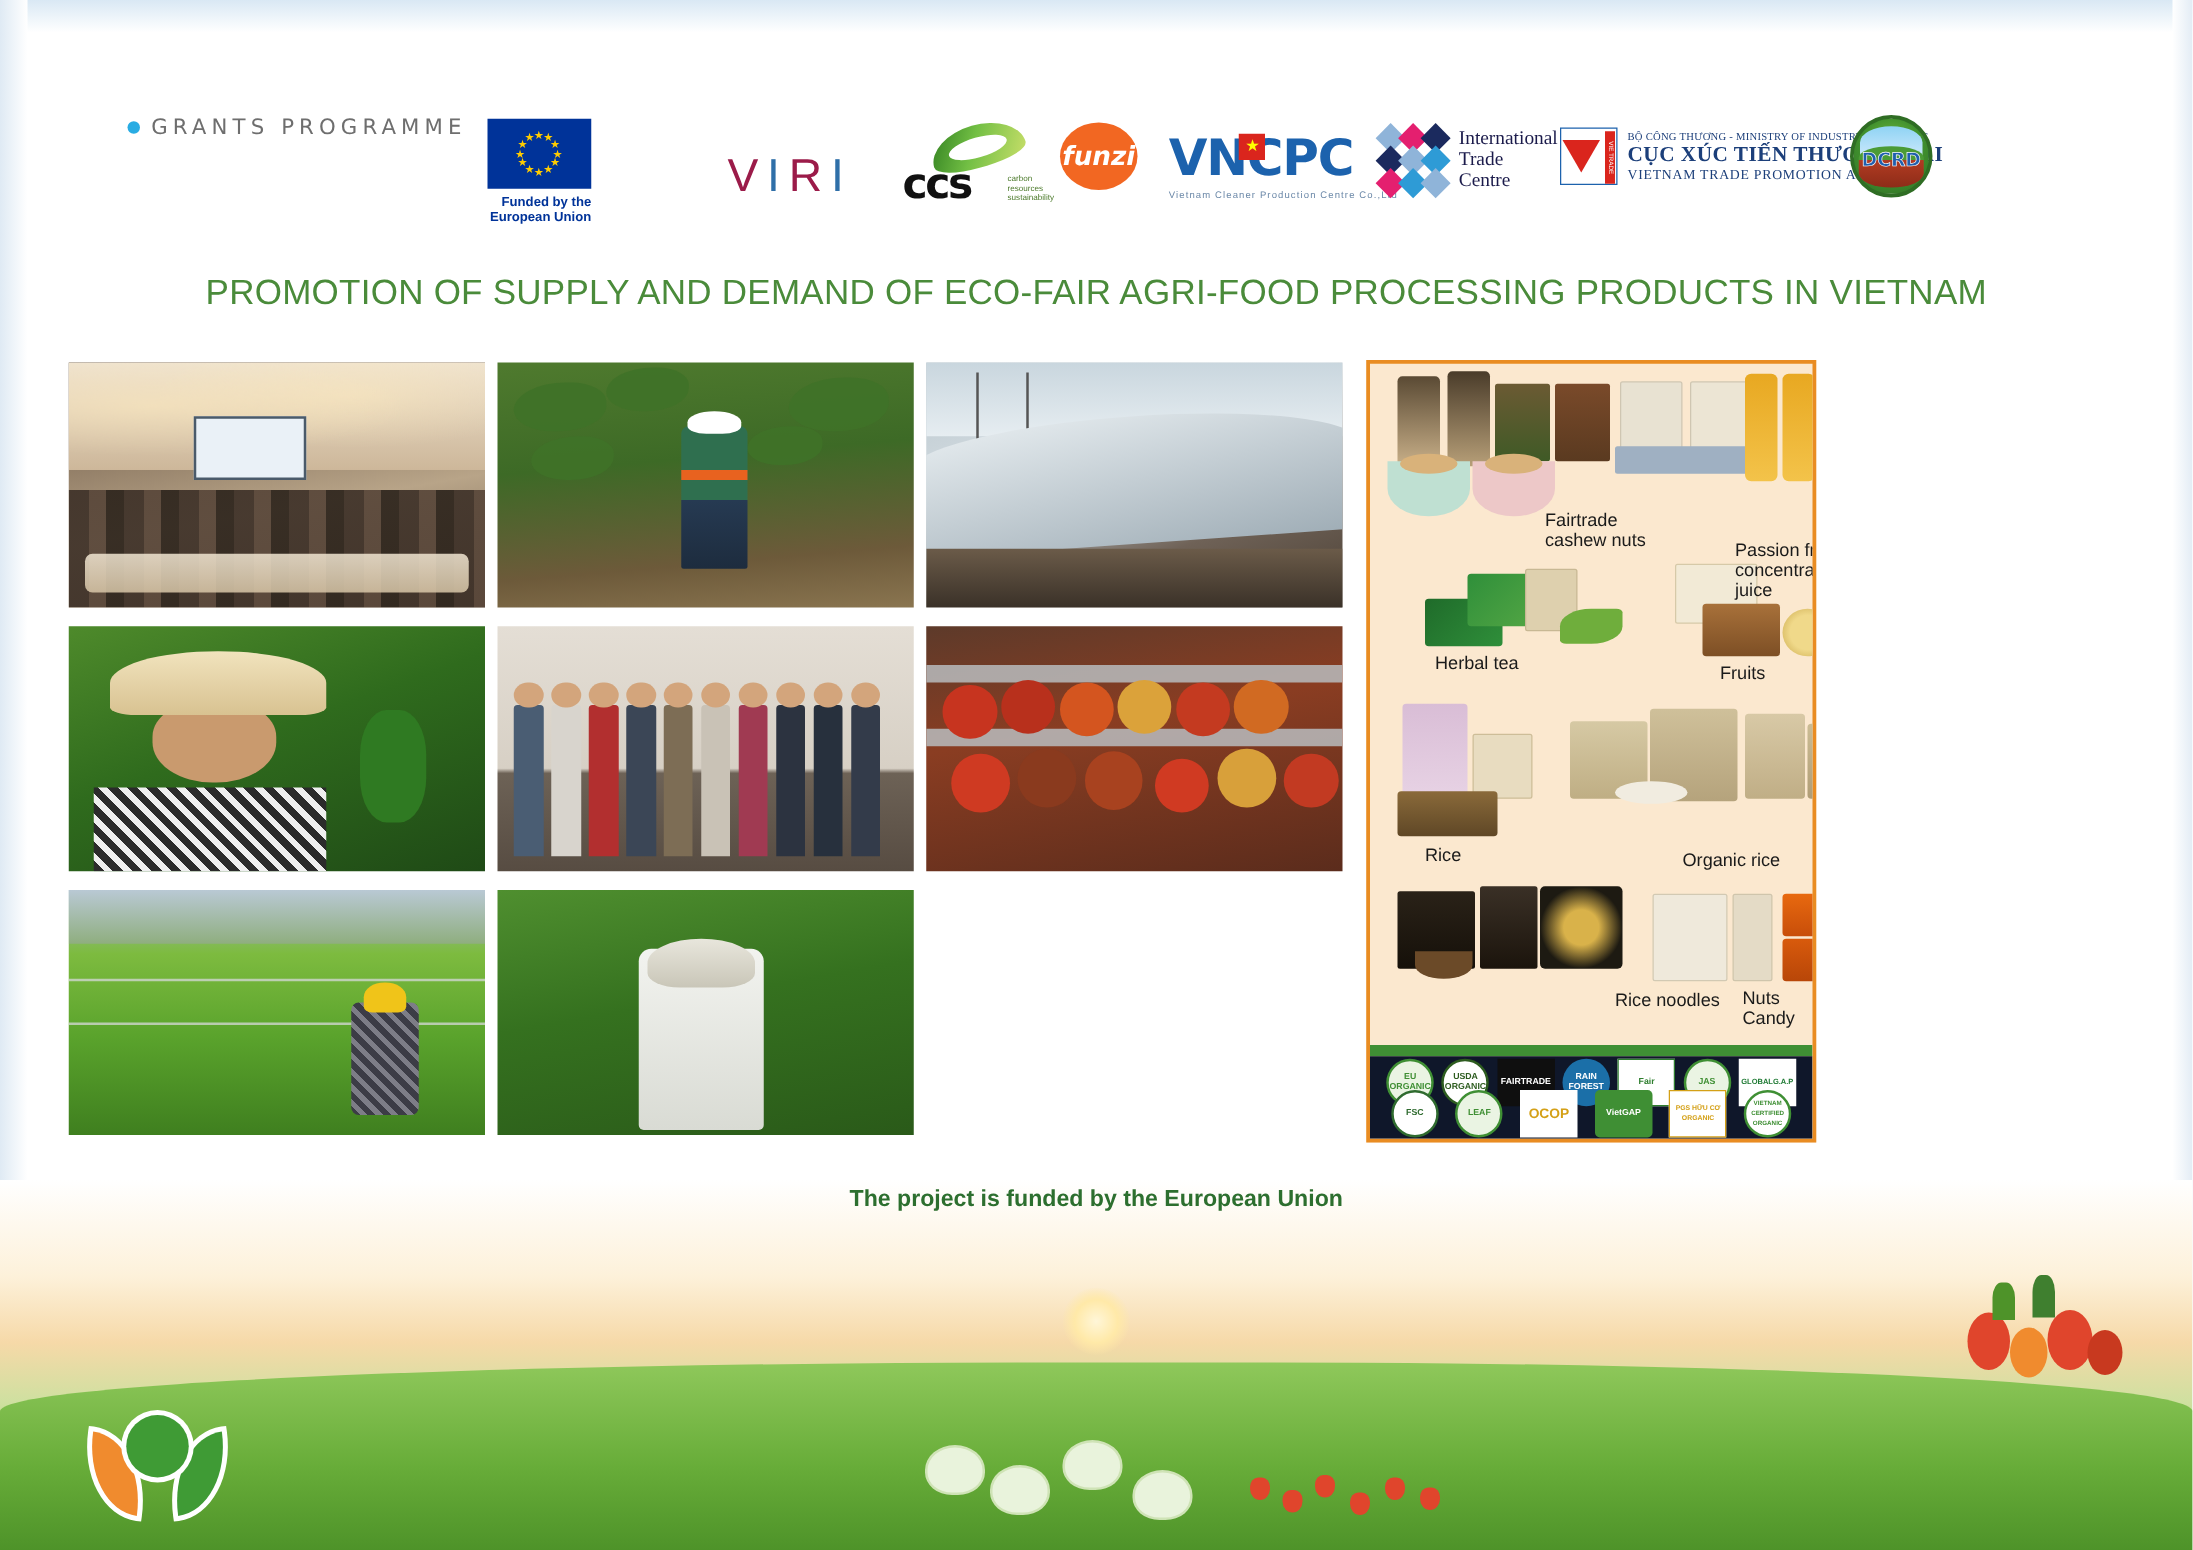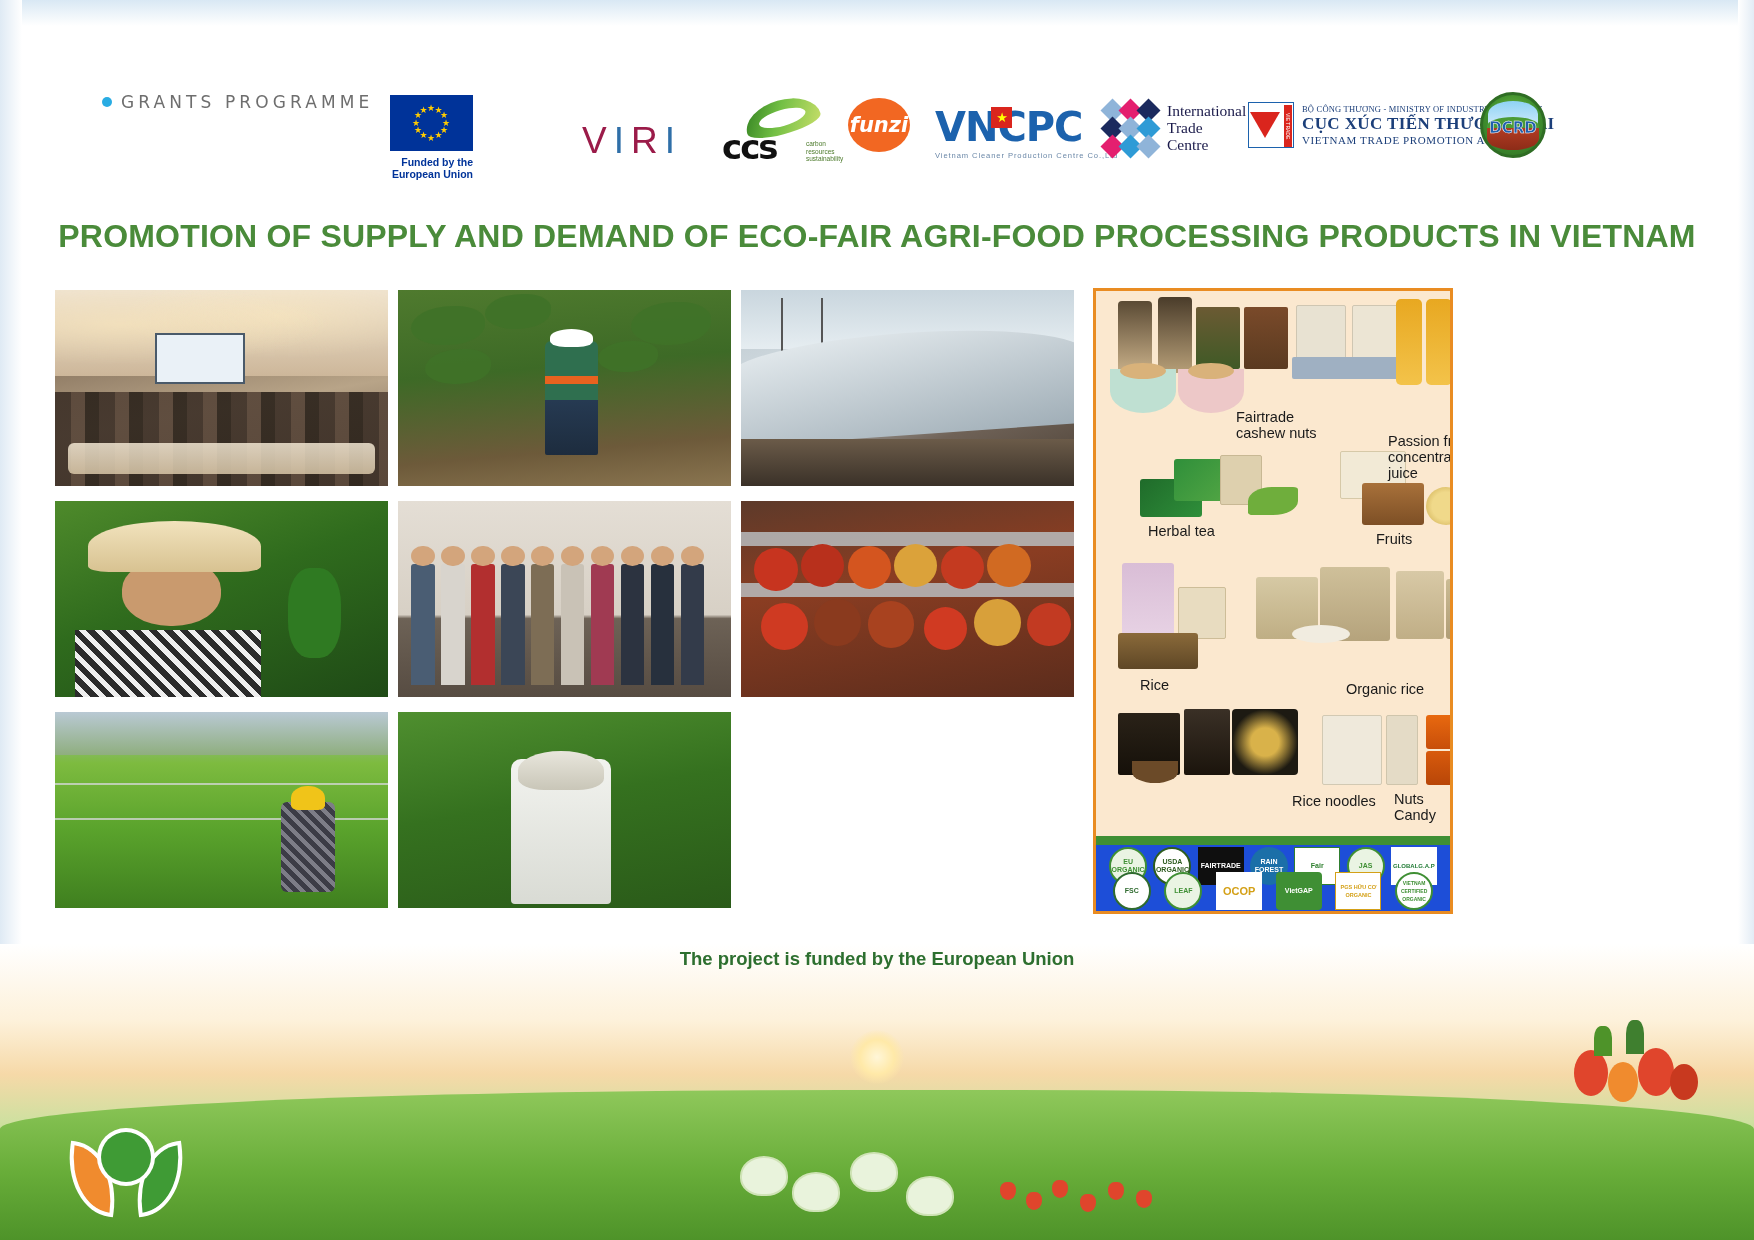--- a/index.html
+++ b/index.html
@@ -174,21 +174,21 @@
   .dcrd-txt {
     position:absolute; left:0; right:0; top:24px; text-align:center;
     color:#1f5fae; font-size:15px; font-weight:bold; -webkit-text-stroke:0.5px #fff;
     font-family:"DejaVu Sans", sans-serif;
   }
 
   
   .main-title {
     position: absolute; left: 0; right: 0; top: 218px;
     text-align: center; color: #4a8b3a;
-    font-size: 32px; font-weight: bold; letter-spacing: .2px;
+    font-size: 28px; font-weight: normal; letter-spacing: .2px;
     font-family: "Liberation Sans", sans-serif;
     transform: scaleX(1.0);
   }
 
   
   .photo-grid {
     position: absolute; left: 55px; top: 290px;
     width: 1020px; height: 618px;
     display: grid; grid-template-columns: repeat(3, 333px);
     grid-template-rows: repeat(3, 196px);
@@ -298,21 +298,21 @@
     position: absolute; color: #1a1a1a; font-size: 14.5px; line-height: 16px;
     font-family: "Liberation Sans", sans-serif; z-index: 5;
   }
   .pp-img { position: absolute; border-radius: 2px; }
 
   .divider-green {
     position: absolute; left: 0; right: 0; top: 545px; height: 9px; background: #3f8f34;
   }
   .cert-area {
     position: absolute; left: 0; right: 0; top: 554px; bottom: 0;
-    background: #1d4ed8; padding: 8px 10px;
+    background: #0f172a; padding: 8px 10px;
   }
   .cert-row { display: flex; justify-content: space-around; align-items: center; height: 50%; }
   .cert {
     width: 46px; height: 38px; display: flex; align-items: center; justify-content: center;
     font-size: 7px; text-align: center; line-height: 8px; font-weight: bold;
   }
   .cert-circle { border-radius: 50%; width: 38px; height: 38px; }
 
   
   .footer-band {

